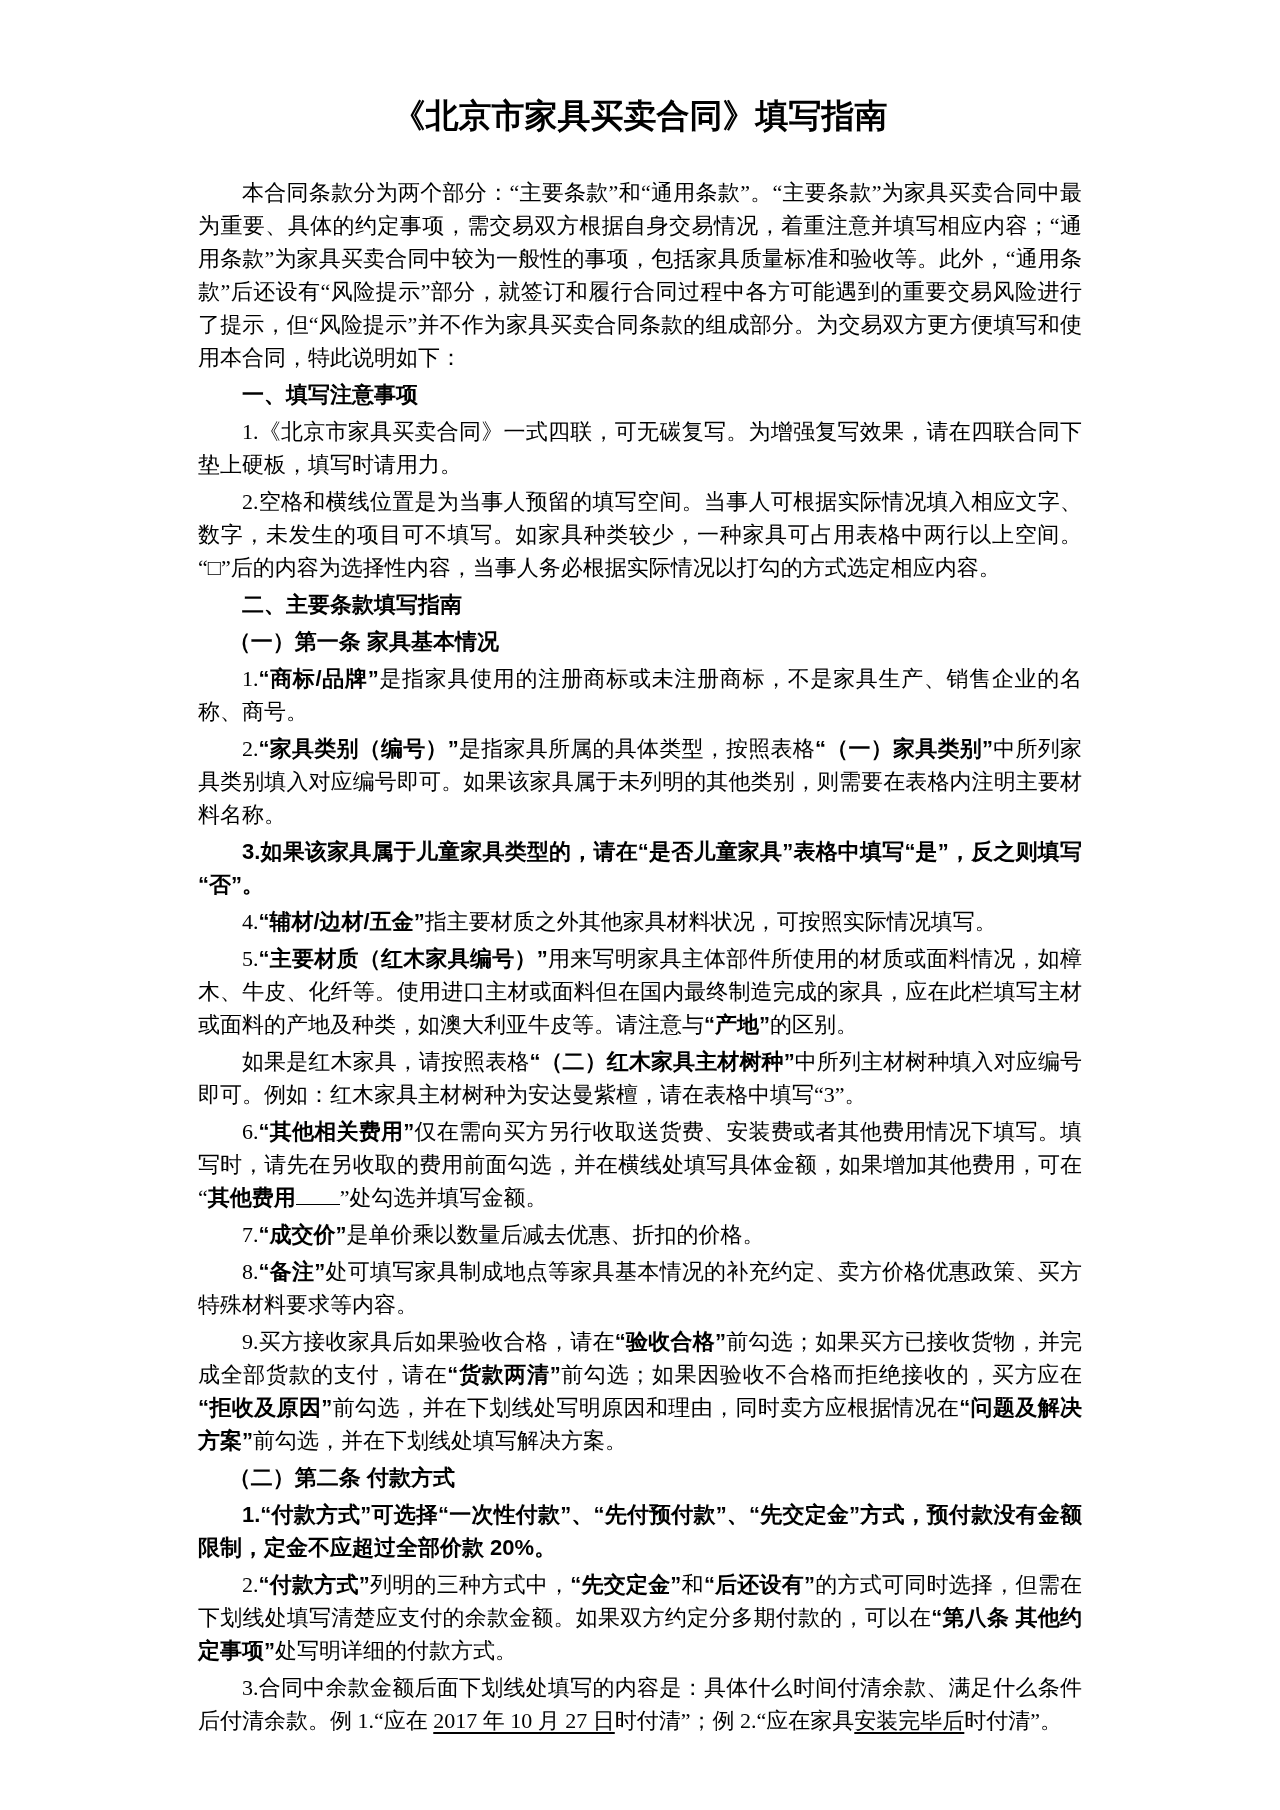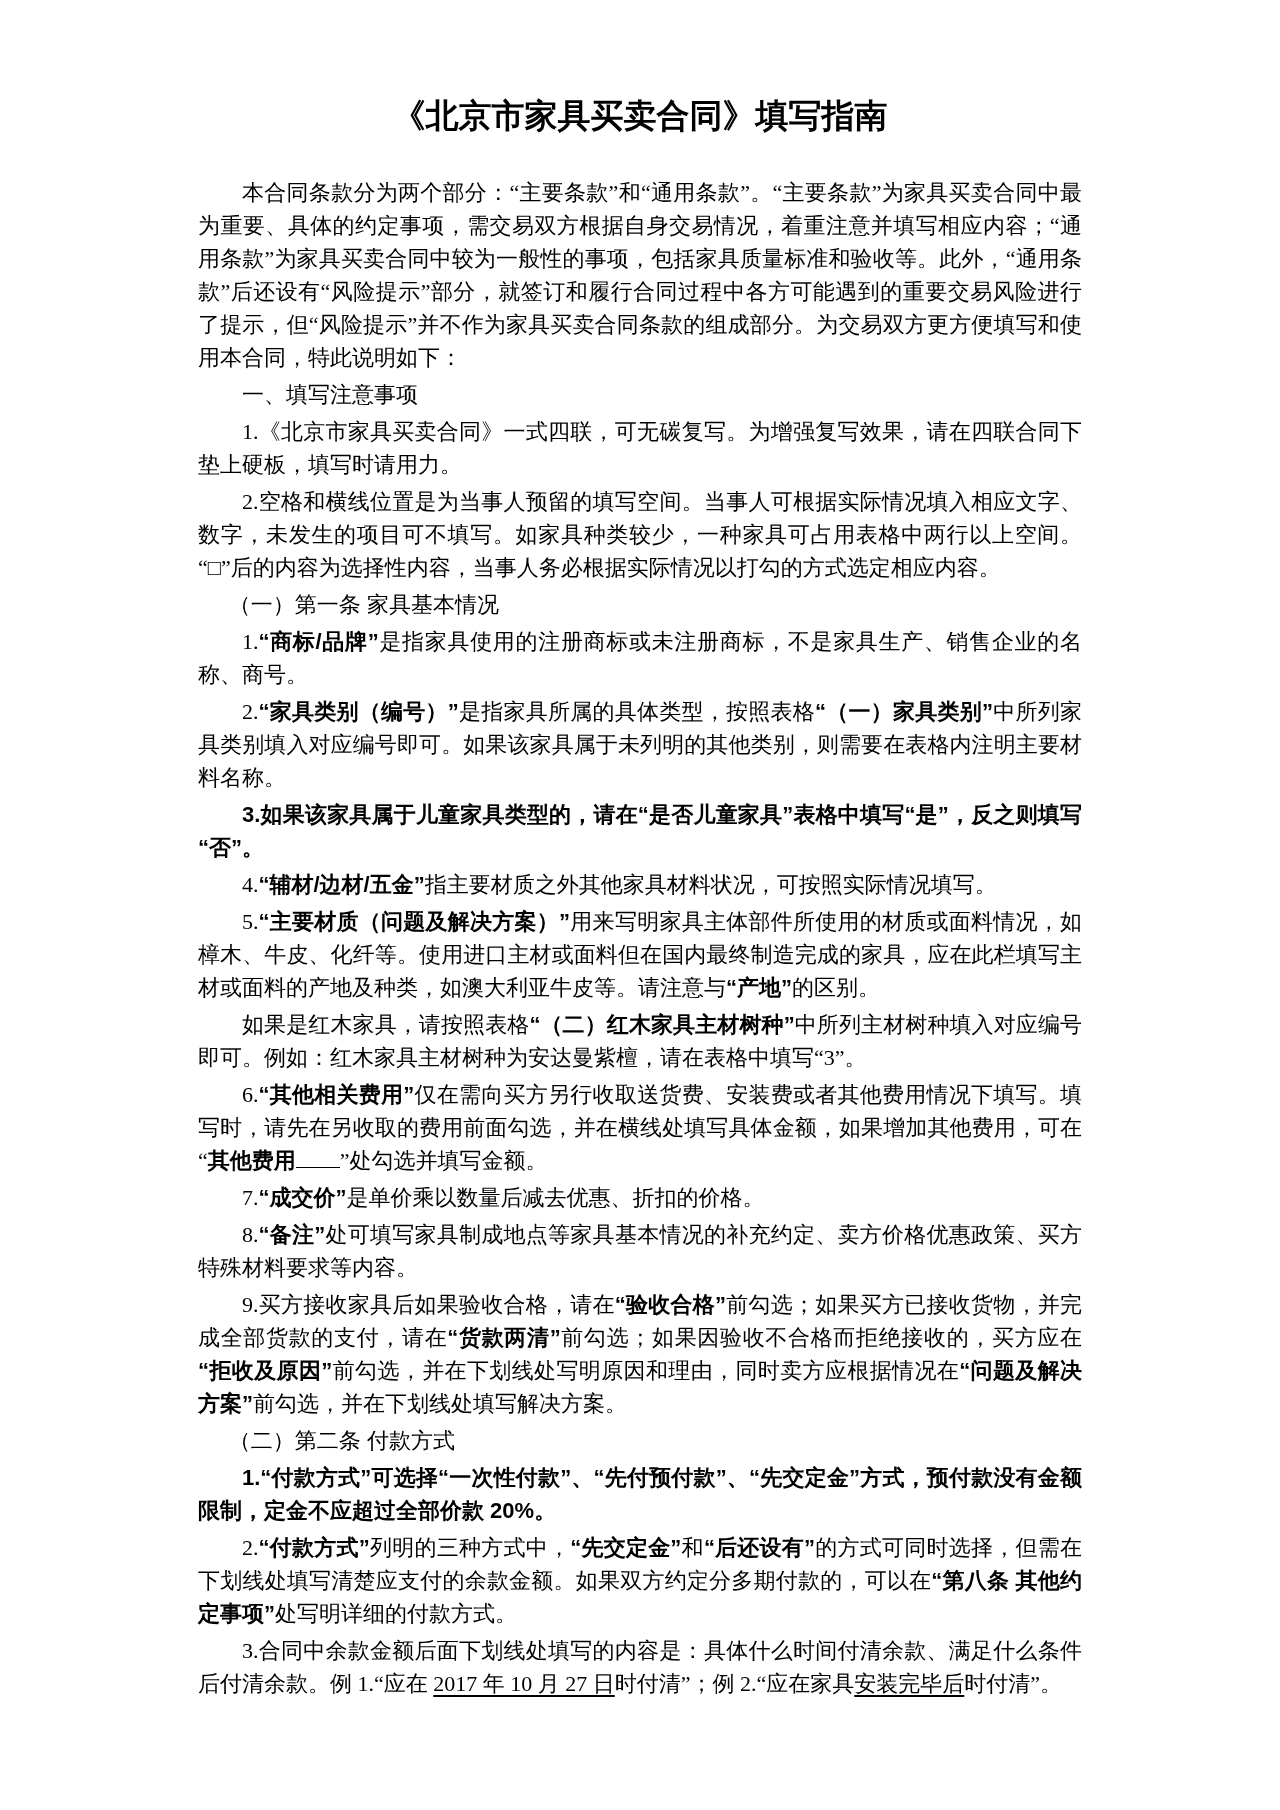--- a/index.html
+++ b/index.html
@@ -27,21 +27,21 @@
     white-space:nowrap;
   }
   .doc p{
     margin:4px;
     text-align:justify;
   }
   .doc p.p{ text-indent:2em; }
   .doc p.h1{ text-indent:2em; }
   .doc p.h2{ text-indent:1.4em; }
   .doc p.h1, .doc p.h2{
-    font-weight:400;
+    font-weight:700;
     font-family:"Liberation Sans","DejaVu Sans",sans-serif;
   }
   .b{
     font-weight:700;
     font-family:Liberation Sans, sans-serif;
   }
   .u{
     text-decoration:underline;
     text-underline-offset:4px;
   }
@@ -56,26 +56,27 @@
 </head>
 <body>
 
 <div class="page">
   <h1 class="title">《北京市家具买卖合同》填写指南</h1>
   <div class="doc">
       <p class="p"><span>本合同条款分为两个部分：“主要条款”和“通用条款”。“主要条款”为家具买卖合同中最为重要、具体的约定事项，需交易双方根据自身交易情况，着重注意并填写相应内容；“通用条款”为家具买卖合同中较为一般性的事项，包括家具质量标准和验收等。此外，“通用条款”后还设有“风险提示”部分，就签订和履行合同过程中各方可能遇到的重要交易风险进行了提示，但“风险提示”并不作为家具买卖合同条款的组成部分。为交易双方更方便填写和使用本合同，特此说明如下：</span></p>
       <p class="h1"><span>一、填写注意事项</span></p>
       <p class="p"><span>1.《北京市家具买卖合同》一式四联，可无碳复写。为增强复写效果，请在四联合同下垫上硬板，填写时请用力。</span></p>
       <p class="p"><span>2.空格和横线位置是为当事人预留的填写空间。当事人可根据实际情况填入相应文字、数字，未发生的项目可不填写。如家具种类较少，一种家具可占用表格中两行以上空间。“□”后的内容为选择性内容，当事人务必根据实际情况以打勾的方式选定相应内容。</span></p>
+      <p class="h1"><span>二、主要条款填写指南</span></p>
       <p class="h2"><span>（一）第一条 家具基本情况</span></p>
       <p class="p"><span>1.</span><span class="b">“商标/品牌”</span><span>是指家具使用的注册商标或未注册商标，不是家具生产、销售企业的名称、商号。</span></p>
       <p class="p"><span>2.</span><span class="b">“家具类别（编号）”</span><span>是指家具所属的具体类型，按照表格</span><span class="b">“（一）家具类别”</span><span>中所列家具类别填入对应编号即可。如果该家具属于未列明的其他类别，则需要在表格内注明主要材料名称。</span></p>
       <p class="p"><span class="b">3.如果该家具属于儿童家具类型的，请在“是否儿童家具”表格中填写“是”，反之则填写“否”。</span></p>
       <p class="p"><span>4.</span><span class="b">“辅材/边材/五金”</span><span>指主要材质之外其他家具材料状况，可按照实际情况填写。</span></p>
-      <p class="p"><span>5.</span><span class="b">“主要材质（问题及解决方案）”</span><span>用来写明家具主体部件所使用的材质或面料情况，如樟木、牛皮、化纤等。使用进口主材或面料但在国内最终制造完成的家具，应在此栏填写主材或面料的产地及种类，如澳大利亚牛皮等。请注意与</span><span class="b">“产地”</span><span>的区别。</span></p>
+      <p class="p"><span>5.</span><span class="b">“主要材质（红木家具编号）”</span><span>用来写明家具主体部件所使用的材质或面料情况，如樟木、牛皮、化纤等。使用进口主材或面料但在国内最终制造完成的家具，应在此栏填写主材或面料的产地及种类，如澳大利亚牛皮等。请注意与</span><span class="b">“产地”</span><span>的区别。</span></p>
       <p class="p"><span>如果是红木家具，请按照表格</span><span class="b">“（二）红木家具主材树种”</span><span>中所列主材树种填入对应编号即可。例如：红木家具主材树种为安达曼紫檀，请在表格中填写“3”。</span></p>
       <p class="p"><span>6.</span><span class="b">“其他相关费用”</span><span>仅在需向买方另行收取送货费、安装费或者其他费用情况下填写。填写时，请先在另收取的费用前面勾选，并在横线处填写具体金额，如果增加其他费用，可在“</span><span class="b">其他费用</span><span class="blank"></span><span>”处勾选并填写金额。</span></p>
       <p class="p"><span>7.</span><span class="b">“成交价”</span><span>是单价乘以数量后减去优惠、折扣的价格。</span></p>
       <p class="p"><span>8.</span><span class="b">“备注”</span><span>处可填写家具制成地点等家具基本情况的补充约定、卖方价格优惠政策、买方特殊材料要求等内容。</span></p>
       <p class="p"><span>9.买方接收家具后如果验收合格，请在</span><span class="b">“验收合格”</span><span>前勾选；如果买方已接收货物，并完成全部货款的支付，请在</span><span class="b">“货款两清”</span><span>前勾选；如果因验收不合格而拒绝接收的，买方应在</span><span class="b">“拒收及原因”</span><span>前勾选，并在下划线处写明原因和理由，同时卖方应根据情况在</span><span class="b">“问题及解决方案”</span><span>前勾选，并在下划线处填写解决方案。</span></p>
       <p class="h2"><span>（二）第二条 付款方式</span></p>
       <p class="p"><span class="b">1.“付款方式”可选择“一次性付款”、“先付预付款”、“先交定金”方式，预付款没有金额限制，定金不应超过全部价款 20%。</span></p>
       <p class="p"><span>2.</span><span class="b">“付款方式”</span><span>列明的三种方式中，</span><span class="b">“先交定金”</span><span>和</span><span class="b">“后还设有”</span><span>的方式可同时选择，但需在下划线处填写清楚应支付的余款金额。如果双方约定分多期付款的，可以在</span><span class="b">“第八条 其他约定事项”</span><span>处写明详细的付款方式。</span></p>
       <p class="p"><span>3.合同中余款金额后面下划线处填写的内容是：具体什么时间付清余款、满足什么条件后付清余款。例 1.“应在 </span><span class="u">2017 年 10 月 27 日</span><span>时付清”；例 2.“应在家具</span><span class="u">安装完毕后</span><span>时付清”。</span></p>
     </div>

